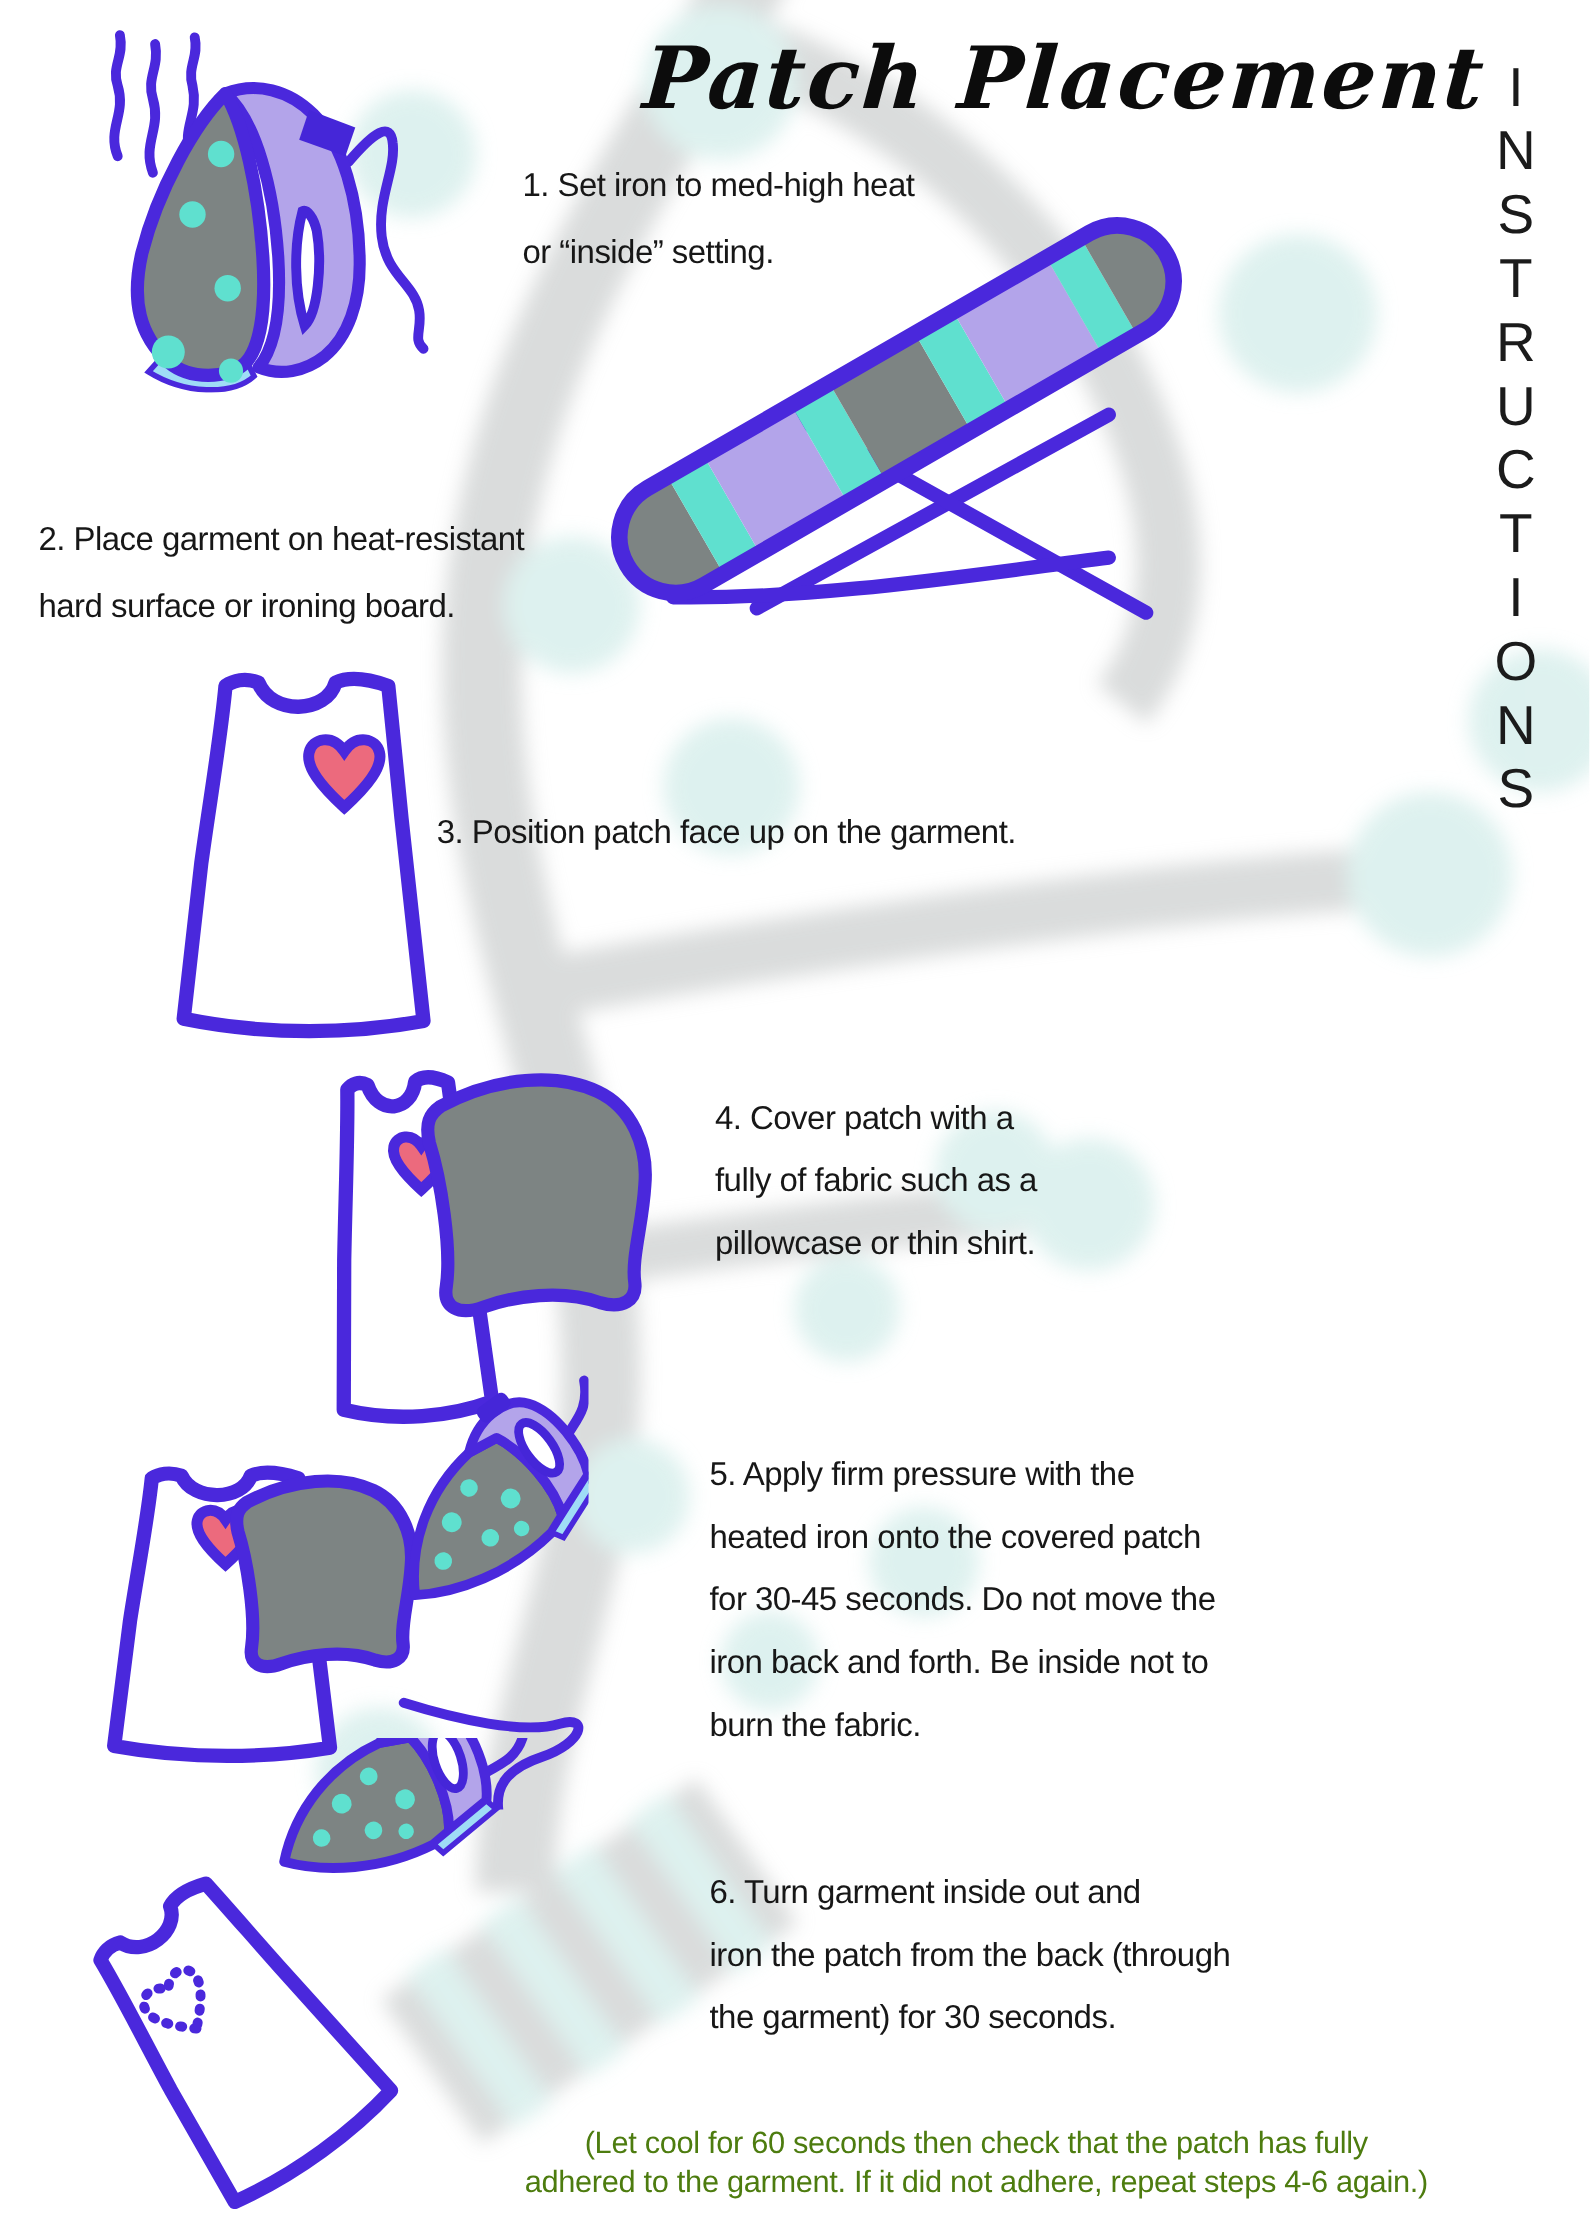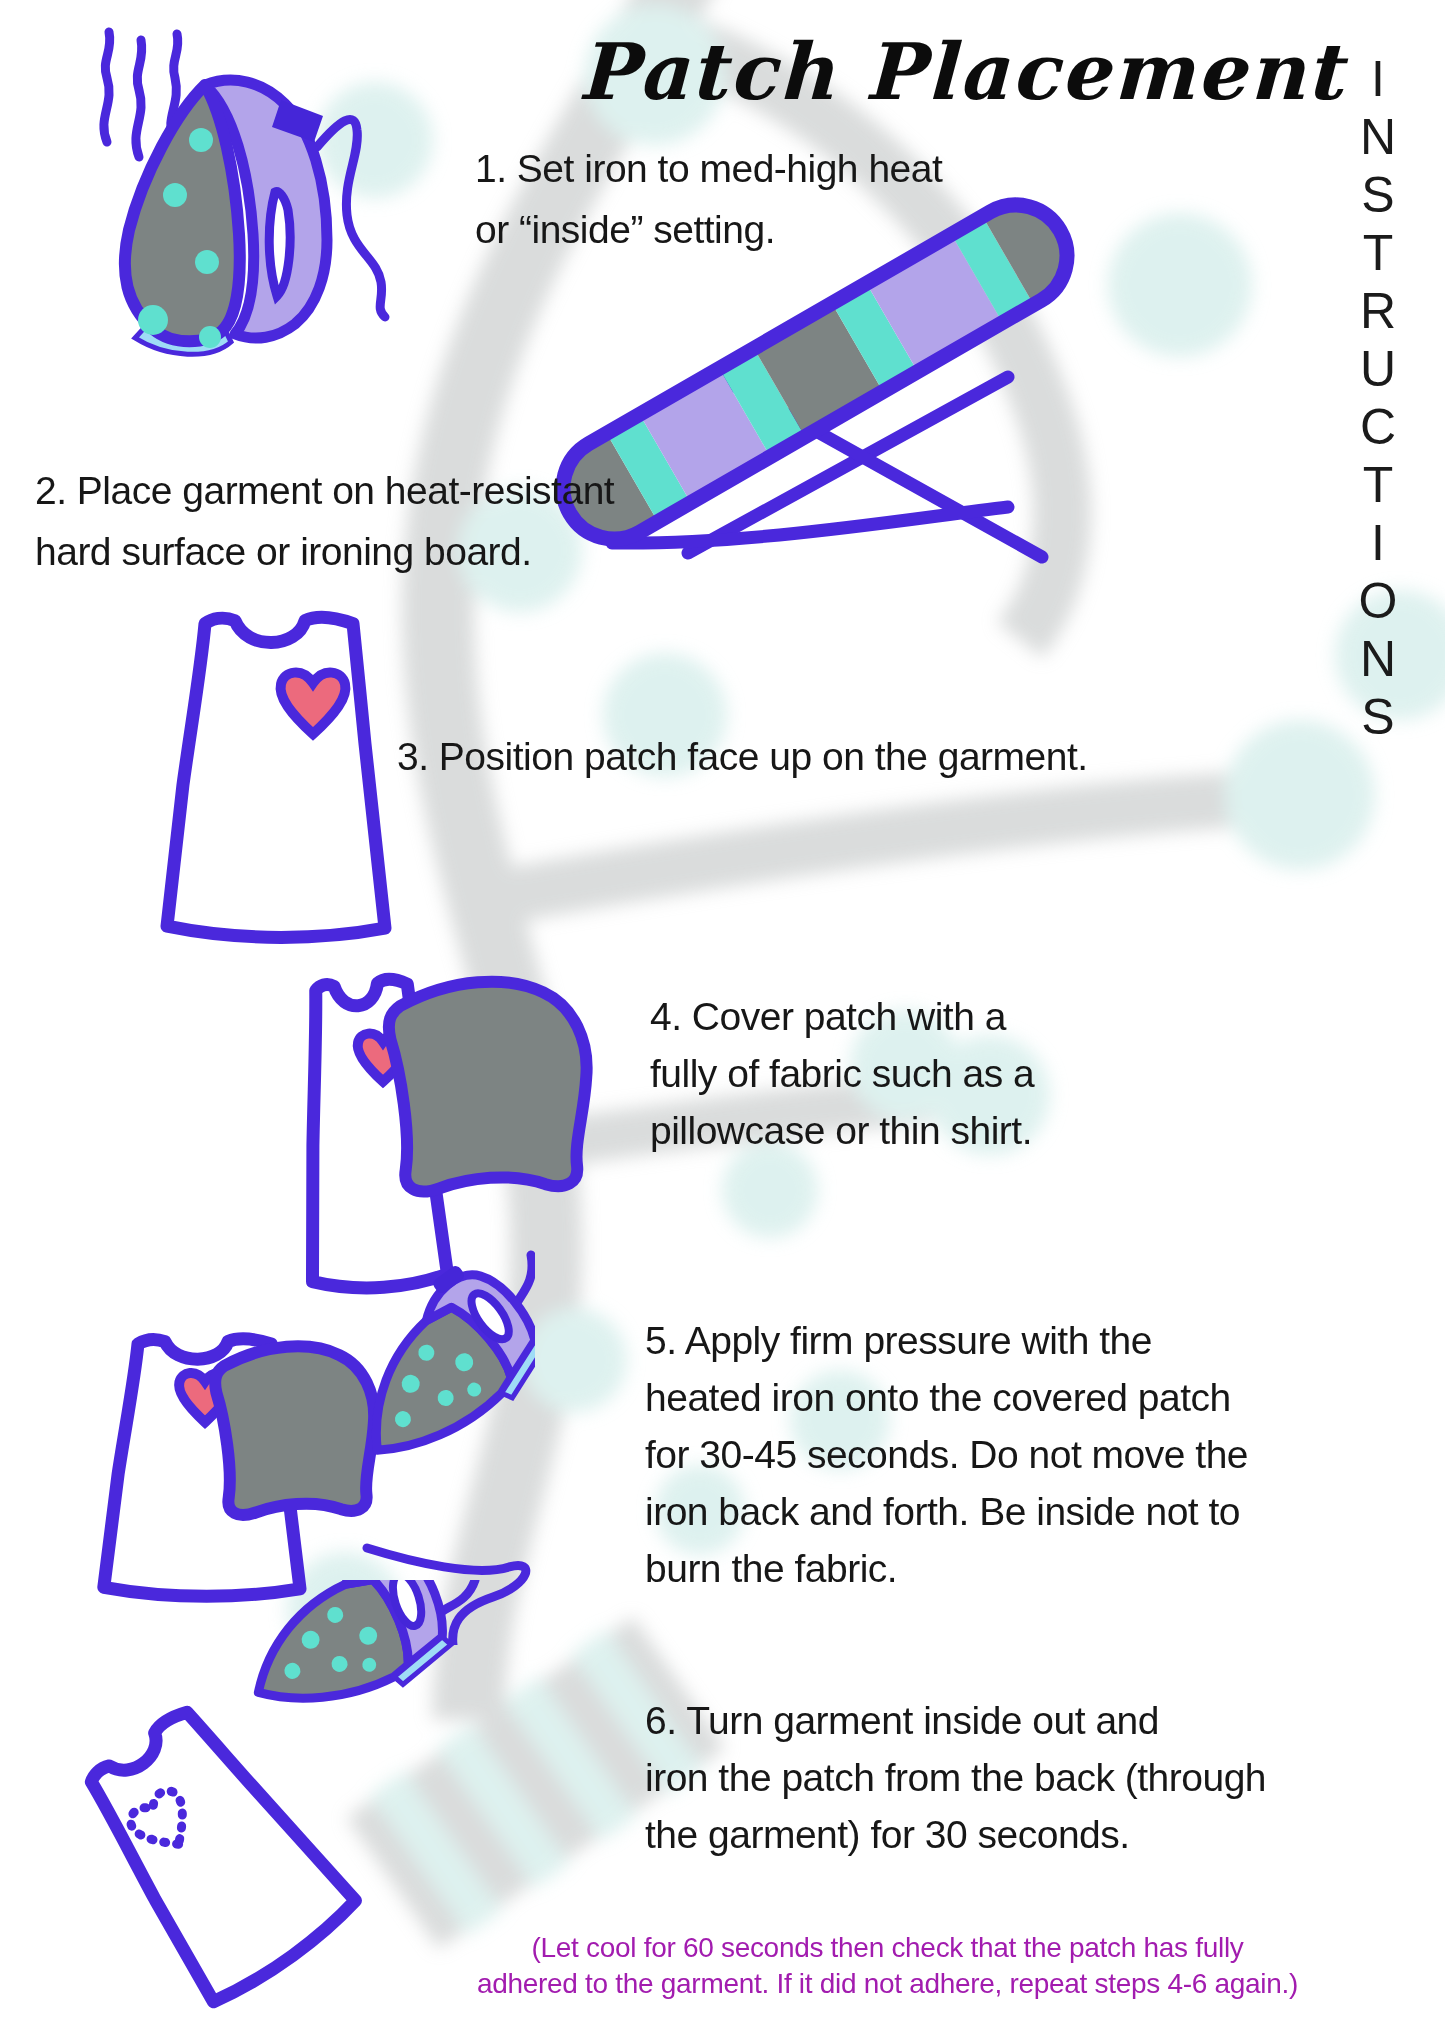--- a/index.html
+++ b/index.html
@@ -20,41 +20,41 @@
     background:#ffffff;
     font-family:"Liberation Sans", sans-serif;
     color:var(--ink);
   }
   svg{display:block;}
   .abs{position:absolute;}
   .bg{z-index:1;}
   .art{z-index:2;}
   .txt{z-index:3;}
   .step-text{
-    font-size:39px;line-height:57px;letter-spacing:-0.5px;color:var(--ink);
+    font-size:30px;line-height:57px;letter-spacing:-0.5px;color:var(--ink);
   }
   .step-text.wide{line-height:61px;}
   .title{
     top:26px;right:95px;
     font-family:"DejaVu Serif", serif;
     font-style:italic;font-weight:bold;
     font-size:78px;letter-spacing:2px;color:#0c0c0c;
     transform:skewX(-4deg);
     white-space:nowrap;
   }
   .vertical-col{
     top:50px;left:1350px;width:56px;
     display:flex;flex-direction:column;align-items:center;
   }
   .vertical-col .vletter{
     height:58px;font-size:50px;line-height:58px;font-weight:400;color:#1b1b1b;
   }
   .caption{
     top:1930px;left:330px;width:1115px;text-align:center;
-    font-size:28px;line-height:36px;letter-spacing:-0.3px;color:#a21caf;
+    font-size:28px;line-height:36px;letter-spacing:-0.3px;color:#4d7c0f;
   }
 </style>
 </head>
 <body>
 
 <div class="page">
 
   <svg class="abs bg" style="left:0;top:0" width="1445" height="2023" viewBox="0 0 1445 2023">
     <defs>
         <filter id="blurF" x="-40%" y="-40%" width="180%" height="180%">

